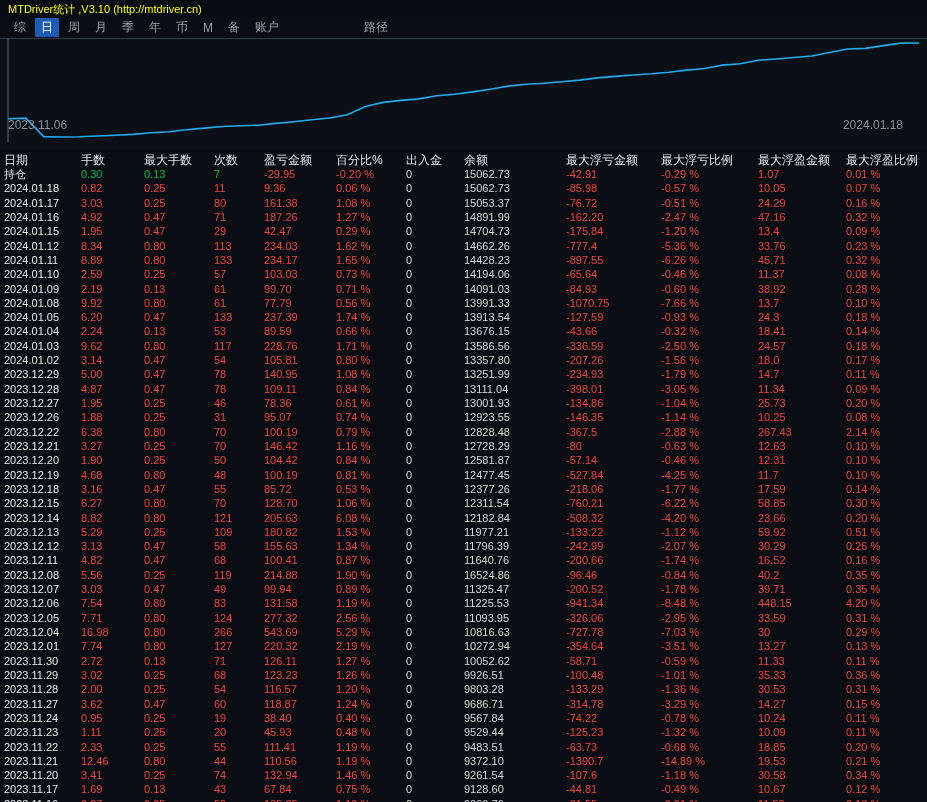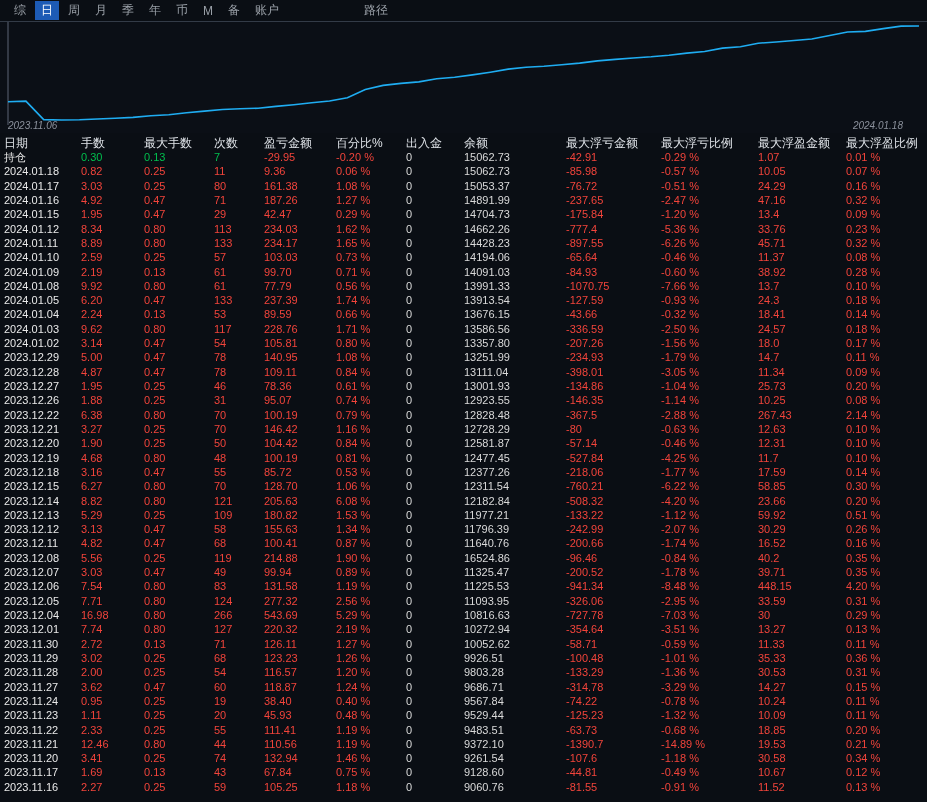--- a/index.html
+++ b/index.html
@@ -26,22 +26,22 @@
   .menu-item { padding:1px 6px; cursor:default; white-space:nowrap; }
   .menu-item.active { background:#1d5bb5; color:#ffffff; }
   .menu-item.gap { margin-left:70px; }
   .chart {
     position:relative; height:112px;
     border-top:1px solid #333b47;
     background:#0b0f16;
   }
   .chart svg { position:absolute; left:0; top:0; }
   .chart .xlabel {
-    position:absolute; bottom:2px;
-    font-size:10px; color:#8b919c; white-space:nowrap;font-style:italic;
+    position:absolute; bottom:18px;
+    font-size:12px; color:#8b919c; white-space:nowrap;
   }
   .chart .xlabel.left { left:8px; }
   .chart .xlabel.right { right:24px; }
   .table { font-size:11px; }
   .thead, .trow {
     display:grid;
     grid-template-columns:77px 63px 70px 50px 72px 70px 58px 102px 95px 97px 88px 1fr;
     padding-left:4px;
     align-items:center;
     white-space:nowrap;
@@ -54,20 +54,23 @@
   .c-white { color:#e9e9e9; }
   .c-gray  { color:#d9d9d9; }
   .c-red   { color:var(--red,#f2443b); }
   .c-green { color:var(--green,#00bf4e); }
 </style>
 </head>
 <body>
 
 <div class="app">
 
+  <div class="titlebar">
+    <span>MTDriver统计 ,V3.10 (http://mtdriver.cn)</span>
+  </div>
 
   <div class="menubar">
       <div class="menu-item">综</div>
       <div class="menu-item active">日</div>
       <div class="menu-item">周</div>
       <div class="menu-item">月</div>
       <div class="menu-item">季</div>
       <div class="menu-item">年</div>
       <div class="menu-item">币</div>
       <div class="menu-item">M</div>
@@ -145,21 +148,21 @@
         </div>
         <div class="trow">
           <div class="c-white">2024.01.16</div>
           <div class="c-red">4.92</div>
           <div class="c-red">0.47</div>
           <div class="c-red">71</div>
           <div class="c-red">187.26</div>
           <div class="c-red">1.27 %</div>
           <div class="c-gray">0</div>
           <div class="c-gray">14891.99</div>
-          <div class="c-red">-237.65</div>
+          <div class="c-red">-162.20</div>
           <div class="c-red">-2.47 %</div>
           <div class="c-red">47.16</div>
           <div class="c-red">0.32 %</div>
         </div>
         <div class="trow">
           <div class="c-white">2024.01.15</div>
           <div class="c-red">1.95</div>
           <div class="c-red">0.47</div>
           <div class="c-red">29</div>
           <div class="c-red">42.47</div>

